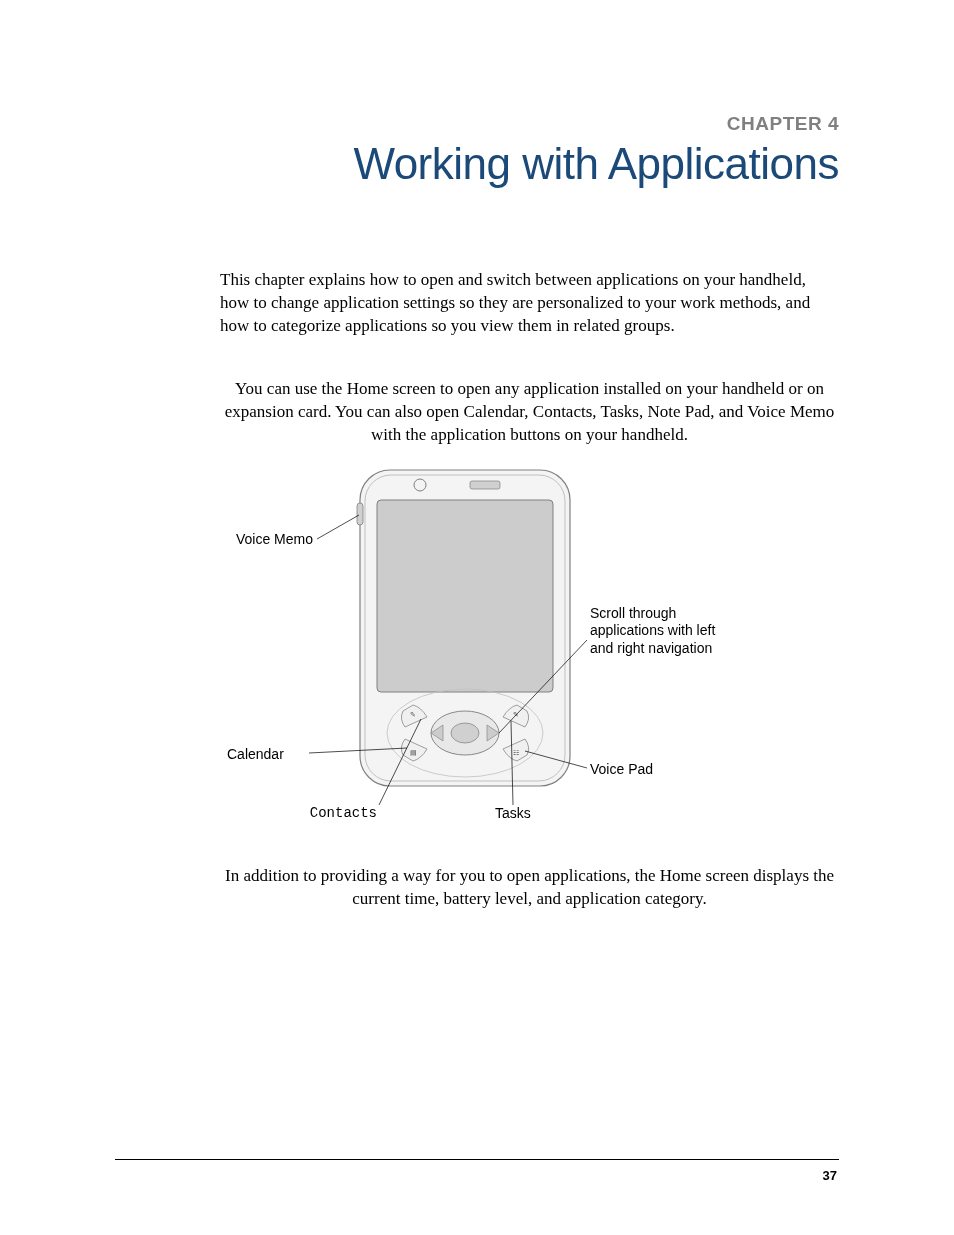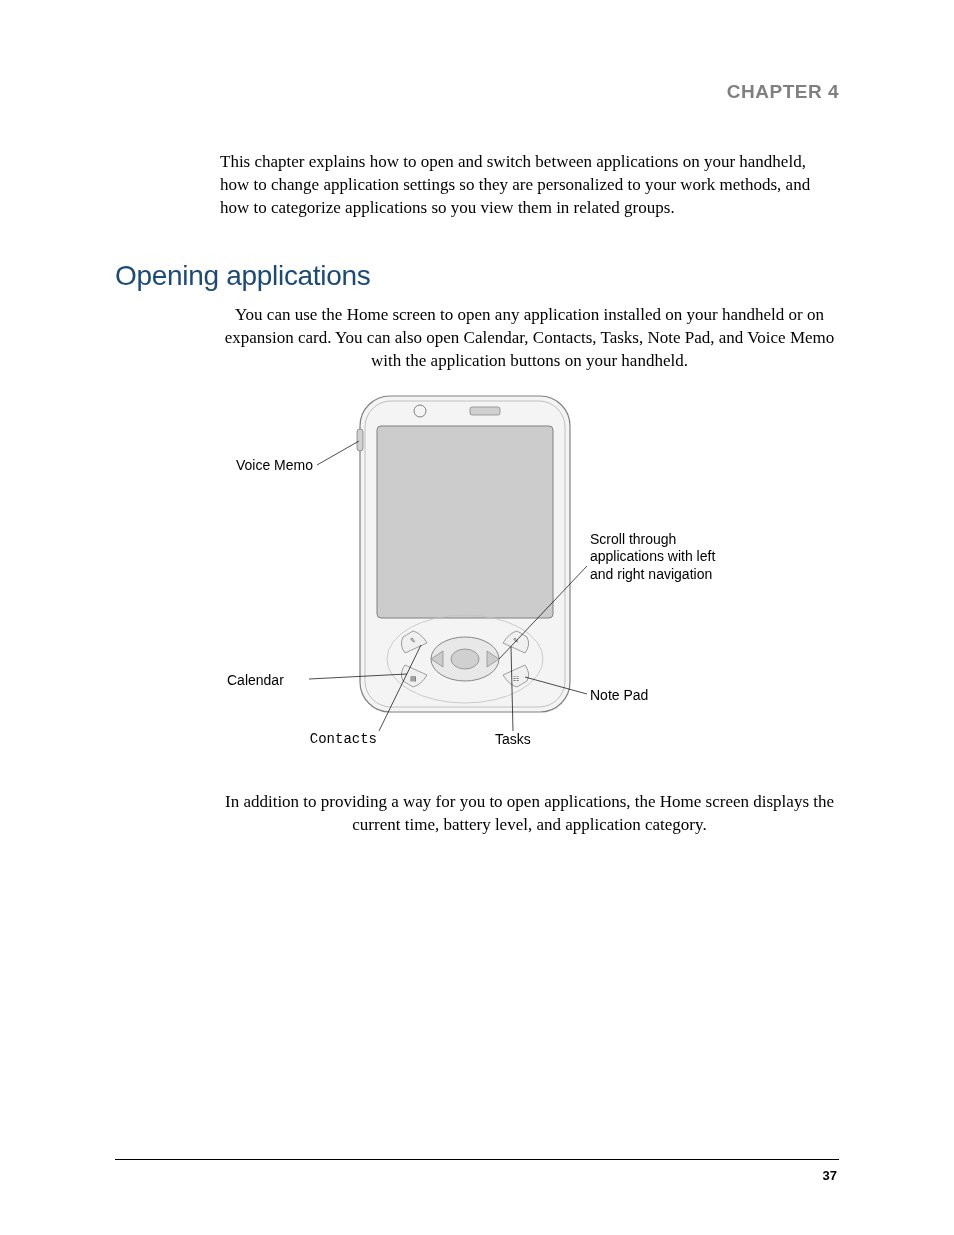--- a/index.html
+++ b/index.html
@@ -5,21 +5,21 @@
   * { box-sizing: border-box; margin: 0; padding: 0; }
   body {
     width: 954px;
     height: 1235px;
     background: #fff;
     font-family: "Palatino Linotype", "Book Antiqua", Palatino, Georgia, serif;
     color: #000;
     position: relative;
   }
   .page {
-    padding: 81px 115px 0 115px;
+    padding: 113px 115px 0 115px;
     position: relative;
   }
   .chapter-label {
     text-align: right;
     font-family: "Arial Black", Arial, sans-serif;
     font-weight: 900;
     font-size: 19px;
     color: #808080;
     letter-spacing: 0.5px;
     margin-bottom: 4px;
@@ -97,33 +97,33 @@
     font-weight: bold;
     font-size: 13px;
   }
 </style>
 </head>
 <body>
 
 <div class="page">
 
   <div class="chapter-label">CHAPTER 4</div>
+  <div class="chapter-title">Working with Applications</div>
 
   <p class="intro">This chapter explains how to open and switch between applications on your handheld, how to change application settings so they are personalized to your work methods, and how to categorize applications so you view them in related groups.</p>
 
-  <h2 class="section-heading">Opening applications</h2>
 
   <p class="body-text">You can use the Home screen to open any application installed on your handheld or on expansion card. You can also open Calendar, Contacts, Tasks, Note Pad, and Voice Memo with the application buttons on your handheld.</p>
 
   <div class="figure-wrap">
 
     <div class="callout callout-voice">Voice Memo</div>
     <div class="callout callout-scroll">Scroll through applications with left and right navigation</div>
     <div class="callout callout-calendar">Calendar</div>
-    <div class="callout callout-notepad">Note Pad</div>
+    <div class="callout callout-notepad">Voice Pad</div>
     <div class="callout callout-contacts">Contacts</div>
     <div class="callout callout-tasks">Tasks</div>
 
     <svg class="device-svg" width="220" height="330" viewBox="0 0 220 330">
 
       <rect x="5" y="5" width="210" height="316" rx="30" ry="30" fill="#f4f4f4" stroke="#808080" stroke-width="1.2"></rect>
       <rect x="10" y="10" width="200" height="306" rx="26" ry="26" fill="none" stroke="#c0c0c0" stroke-width="1"></rect>
 
       <circle cx="65" cy="20" r="6" fill="none" stroke="#808080" stroke-width="1"></circle>
       <rect x="115" y="16" width="30" height="8" rx="2" fill="#d0d0d0" stroke="#808080" stroke-width="0.7"></rect>

